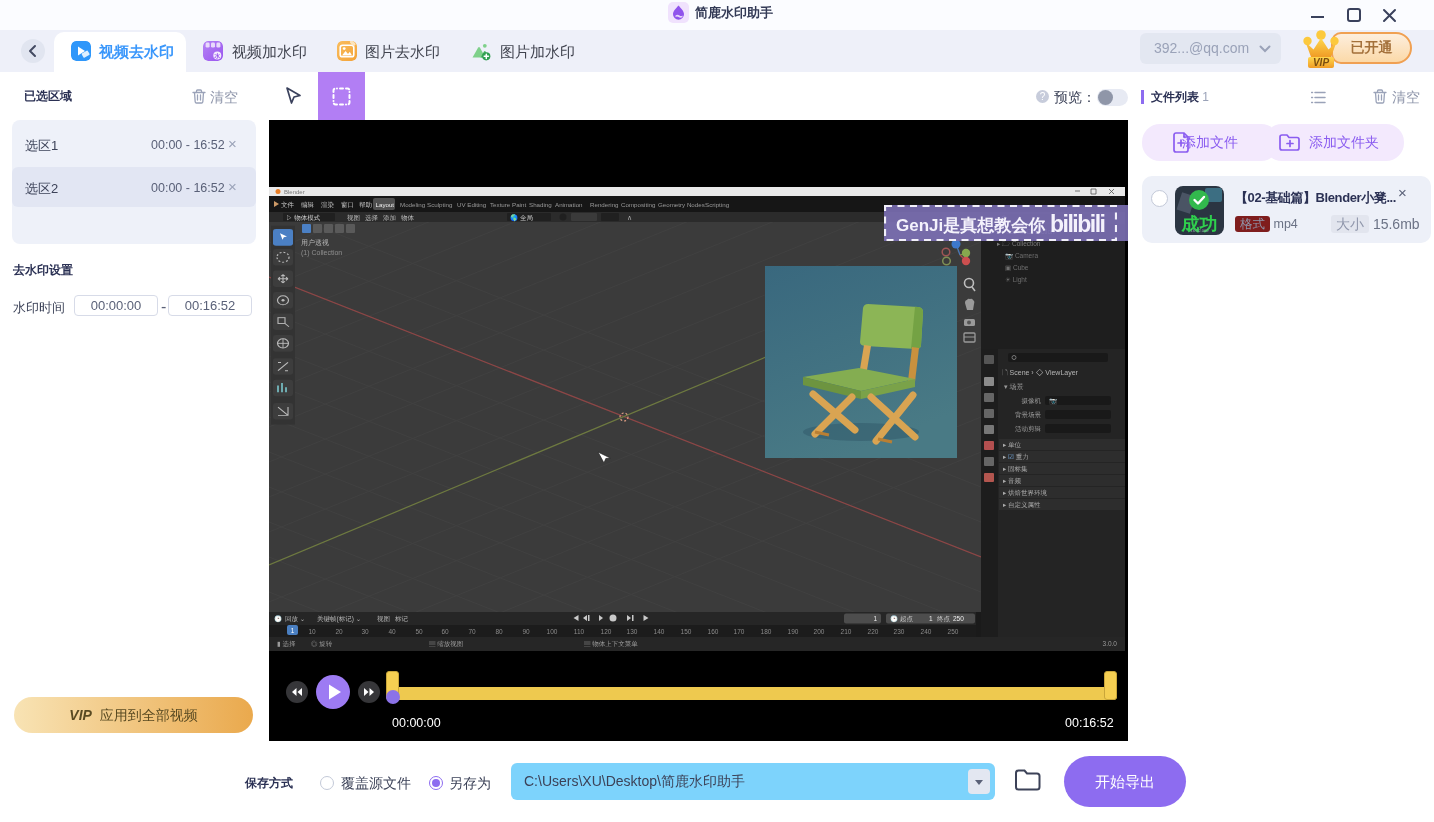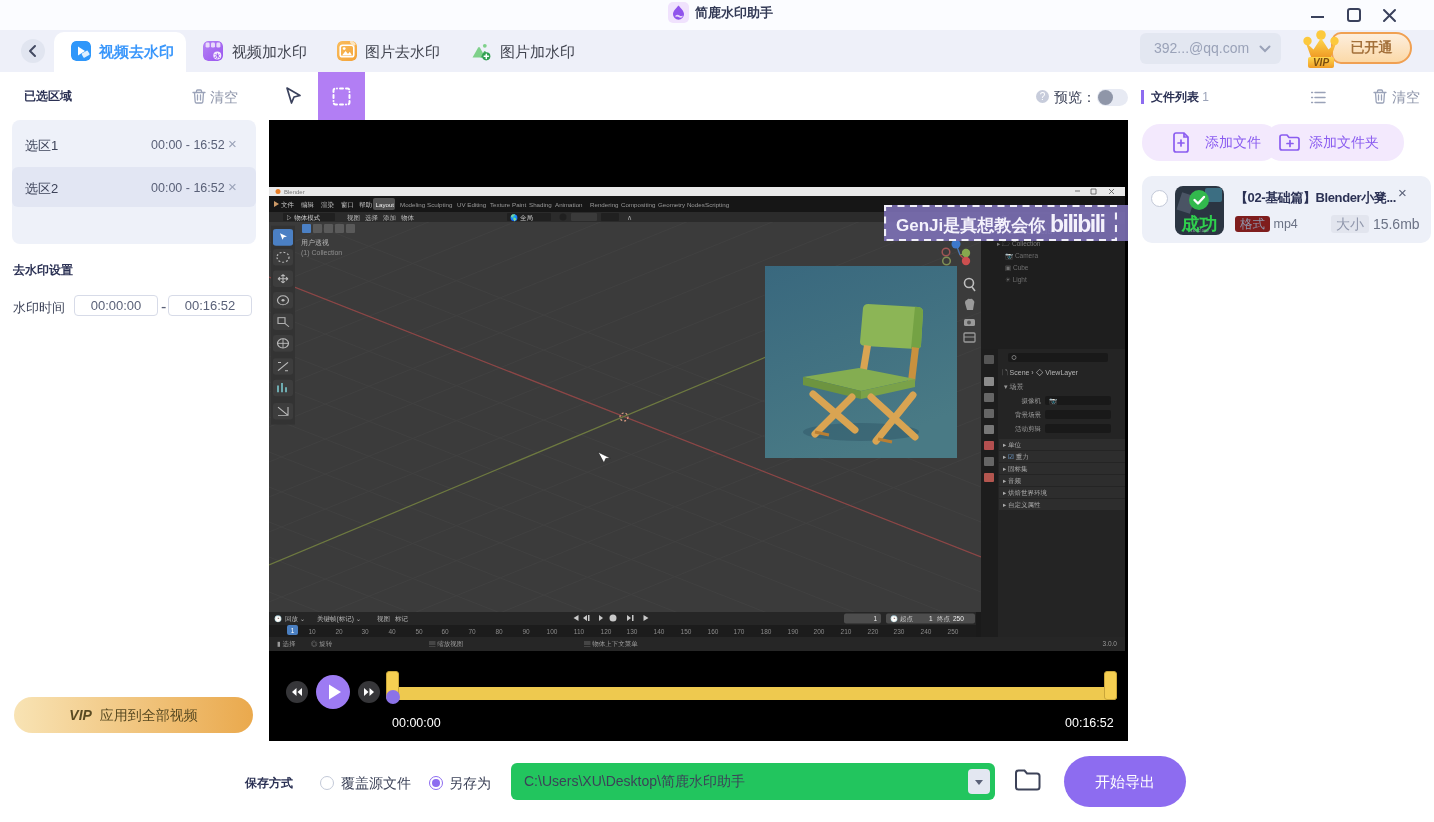--- a/index.html
+++ b/index.html
@@ -35,21 +35,21 @@
 #video { position:absolute; left:269px; top:120px; width:859px; height:621px; background:#000; overflow:hidden; }
 .wm { position:absolute; background:rgba(126,114,184,0.88); color:#f4f2fc; font-weight:bold; }
 .ctl { position:absolute; border-radius:50%; background:#363639; }
 
 
 .purbtn { position:absolute; top:124px; height:37px; background:#f3e9fd; border-radius:18px; color:#8a5cf0; font-size:14px; line-height:37px; }
 #filecard { position:absolute; left:1142px; top:176px; width:289px; height:67px; background:#edf0f8; border-radius:10px; }
 
 
 #bottombar { position:absolute; left:0; top:741px; width:1434px; height:81px; background:#fff; }
-#pathinput { position:absolute; left:511px; top:763px; width:484px; height:37px; background:#22c55e; border-radius:6px; font-size:14px; color:#3c4258; line-height:37px; padding-left:13px; }
+#pathinput { position:absolute; left:511px; top:763px; width:484px; height:37px; background:#7dd3fc; border-radius:6px; font-size:14px; color:#3c4258; line-height:37px; padding-left:13px; }
 #exportbtn { position:absolute; left:1064px; top:756px; width:122px; height:51px; background:#8d6cf0; border-radius:26px; color:#fff; font-size:15px; text-align:center; line-height:51px; }
 .radio { position:absolute; width:14px; height:14px; border-radius:50%; border:1px solid #c3c9d8; background:#fff; }
 .gtxt { font-size:14px; color:#8f96ab; position:absolute; }
 </style>
 </head>
 <body>
 <div id="titlebar">
   <svg class="abs" style="left:668px; top:2px;" width="21" height="21" viewBox="0 0 21 21">
       <rect x="0" y="0" width="21" height="21" rx="5" fill="#f0e2fd"></rect>
       <path d="M10.5 3.5 C13 6.5 16 9 16 12.2 A5.5 5.5 0 0 1 5 12.2 C5 9 8 6.5 10.5 3.5 Z" fill="#9053ec"></path>
@@ -497,21 +497,21 @@
 <svg class="abs" style="left:1373px; top:89px;" width="14" height="15" viewBox="0 0 14 15">
     <path d="M1 3.5 H13 M4.5 3.5 V2 a1 1 0 0 1 1-1 h3 a1 1 0 0 1 1 1 v1.5 M2.5 3.5 L3.2 13 a1.2 1.2 0 0 0 1.2 1 h5.2 a1.2 1.2 0 0 0 1.2-1 L11.5 3.5 M5.5 6 v5 M8.5 6 v5" fill="none" stroke="#9aa2b8" stroke-width="1.3" stroke-linecap="round"></path>
   </svg>
 <div class="gtxt" style="left:1392px; top:89px;">清空</div>
 <div class="purbtn" style="left:1142px; width:137px;">
   <svg style="position:absolute; left:29px; top:8px;" width="20" height="21" viewBox="0 0 20 21">
       <path d="M3 3 a2 2 0 0 1 2-2 h8 l4 4 v13 a2 2 0 0 1 -2 2 H5 a2 2 0 0 1 -2-2 Z" fill="none" stroke="#8a5cf0" stroke-width="1.7"></path>
       <path d="M13 1 v4 h4" fill="none" stroke="#8a5cf0" stroke-width="1.7"></path>
       <path d="M10 8 v6 M7 11 h6" stroke="#8a5cf0" stroke-width="1.7" stroke-linecap="round"></path>
     </svg>
-  <span style="margin-left:63px;">添加文件</span>
+  <span style="margin-left:40px;">添加文件</span>
 </div>
 <div class="purbtn" style="left:1264px; width:140px;">
   <svg style="position:absolute; left:15px; top:9px;" width="22" height="19" viewBox="0 0 22 19">
       <path d="M1 4 a2 2 0 0 1 2-2 h5 l2 2.5 h8 a2 2 0 0 1 2 2 V15 a2 2 0 0 1 -2 2 H3 a2 2 0 0 1 -2-2 Z" fill="none" stroke="#8a5cf0" stroke-width="1.7" stroke-linejoin="round"></path>
       <path d="M11 7.5 v6 M8 10.5 h6" stroke="#8a5cf0" stroke-width="1.7" stroke-linecap="round"></path>
     </svg>
   <span style="margin-left:45px;">添加文件夹</span>
 </div>
 <div id="filecard">
   <div style="position:absolute; left:9px; top:14px; width:17px; height:17px; border-radius:50%; border:1px solid #c3c9d8; background:#fff;"></div>

